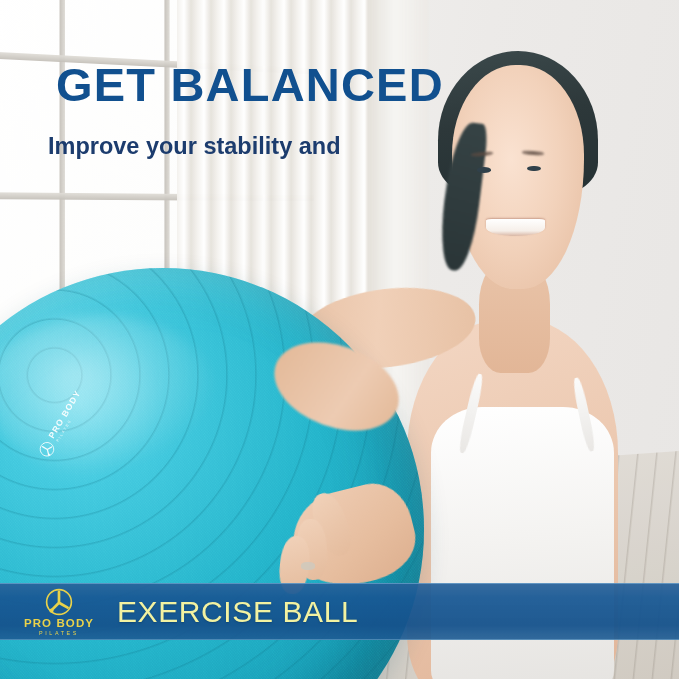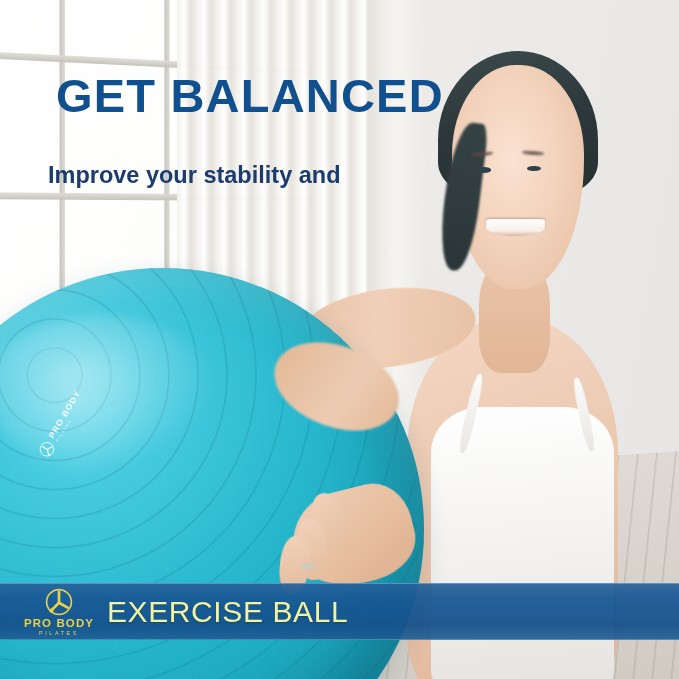--- a/index.html
+++ b/index.html
@@ -375,38 +375,37 @@
     letter-spacing: 1.6px;
     margin-top: 1.5px;
     opacity: .9;
     white-space: nowrap;
   }
 
   
   .headline {
     position: absolute;
     left: 56px;
-    top: 72px;
+    top: 61px;
     font-size: 47px;
     font-weight: 700;
     letter-spacing: 1.2px;
     color: #11508f;
     line-height: 1;
     white-space: nowrap;
   }
   .subhead {
     position: absolute;
     left: 48px;
     top: 131px;
     font-size: 23.5px;
     font-weight: 700;
     color: #1c3c6e;
     line-height: 1.33;
     max-width: 360px;
-    margin-top: 29px;
   }
   .subhead span { display: block; }
 
   
   .banner {
     position: absolute;
     left: 0;
     right: 0;
     top: 583px;
     height: 57px;
@@ -446,21 +445,21 @@
     letter-spacing: 2.6px;
     line-height: 1;
     margin-top: 2px;
     white-space: nowrap;
   }
   .banner-title {
     font-size: 30px;
     font-weight: 400;
     letter-spacing: 0.6px;
     color: #f2f2a1;
-    margin-left: 11px;
+    margin-left: 21px;
     white-space: nowrap;
     text-shadow: 0 1px 2px rgba(0,40,70,0.35);
   }
 </style>
 </head>
 <body>
 
 <div id="stage">
 
   <div class="photo">

